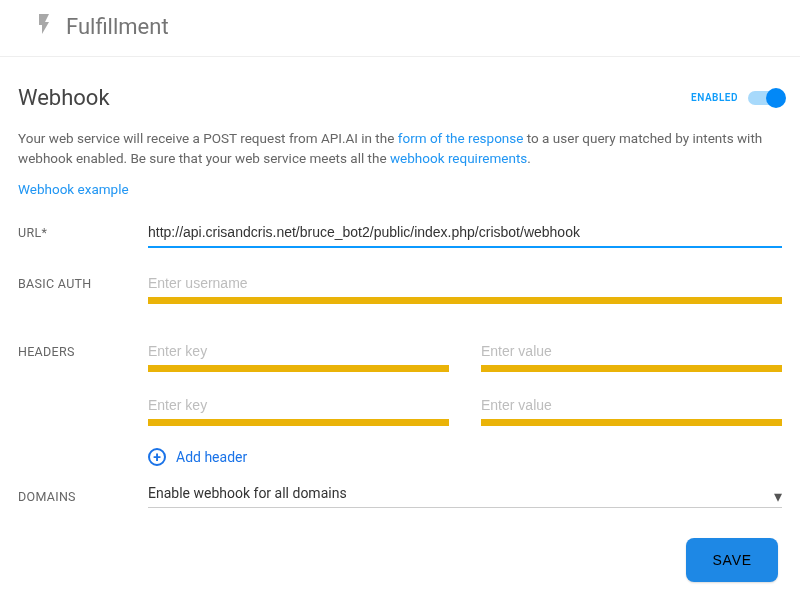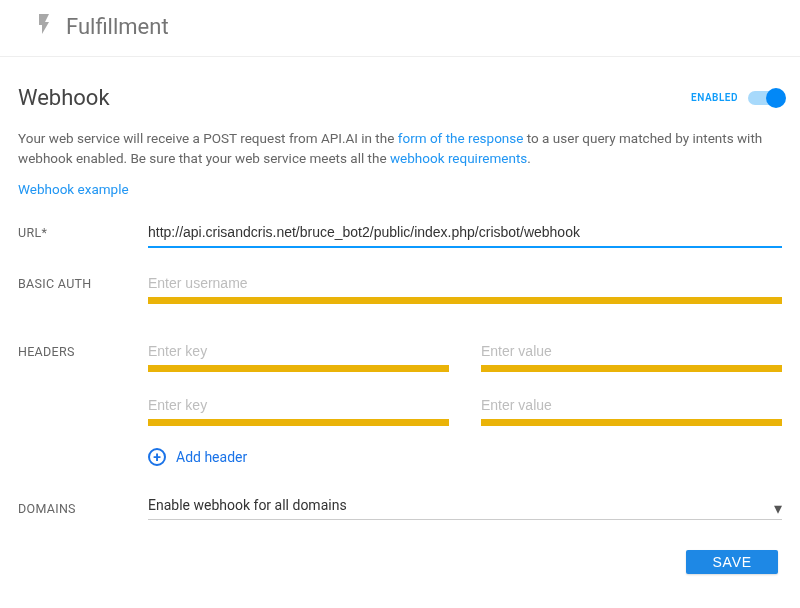--- a/index.html
+++ b/index.html
@@ -21,25 +21,25 @@
   .form-row { display:flex; align-items:flex-start; margin-bottom:14px; }
   .form-label { width:130px; font-size:12.5px; color:#666; letter-spacing:0.3px; padding-top:6px; }
   .form-fields { flex:1; display:flex; flex-direction:column; }
   .field-inline { display:flex; gap:32px; margin-bottom:20px; }
   .input { flex:1; border:none; border-bottom:7px solid #eab308; padding:5px 0 6px 0; font-size:14px; color:#333; outline:none; background:transparent; }
   .input.full { width:100%; }
   .input.active { border-bottom:2px solid #0b99ff; }
   .input::placeholder { color:#bdbdbd; }
   .add-header { display:flex; align-items:center; color:#1a73e8; font-size:14px; cursor:pointer; margin-top:2px; }
   .add-header .plus-icon { width:18px; height:18px; border:2px solid #1a73e8; border-radius:50%; margin-right:10px; display:flex; align-items:center; justify-content:center; font-weight:700; color:#1a73e8; font-size:14px; line-height:1; }
-  .domains-row { display:flex; align-items:center; margin-top:26px; }
+  .domains-row { display:flex; align-items:center; margin-top:14px; }
   .select { flex:1; border:none; border-bottom:1px solid #ccc; padding:5px 0 6px 0; font-size:14px; color:#333; background:transparent; position:relative; }
   .caret { position:absolute; right:18px; margin-top:6px; color:#555; }
   .save-row { display:flex; justify-content:flex-end; margin-top:30px; padding-right:4px; }
-  .save-btn { background:#1e88e5; color:#ffffff; border:none; padding:4px 26px; font-size:14px; letter-spacing:0.8px; border-radius:2px; cursor:pointer; box-shadow:0 1px 2px rgba(0,0,0,0.15); }
+  .save-btn { background:#1e88e5; color:#000000; border:none; padding:14px 26px; font-size:14px; letter-spacing:0.8px; border-radius:8px; cursor:pointer; box-shadow:0 1px 2px rgba(0,0,0,0.15); }
 </style>
 </head>
 <body>
 
 <div class="header">
   <span>
     <svg viewBox="0 0 24 24" fill="currentColor">
         <path d="M7 2v11h3v9l7-12h-4l4-8z"></path>
       </svg>
   </span>

